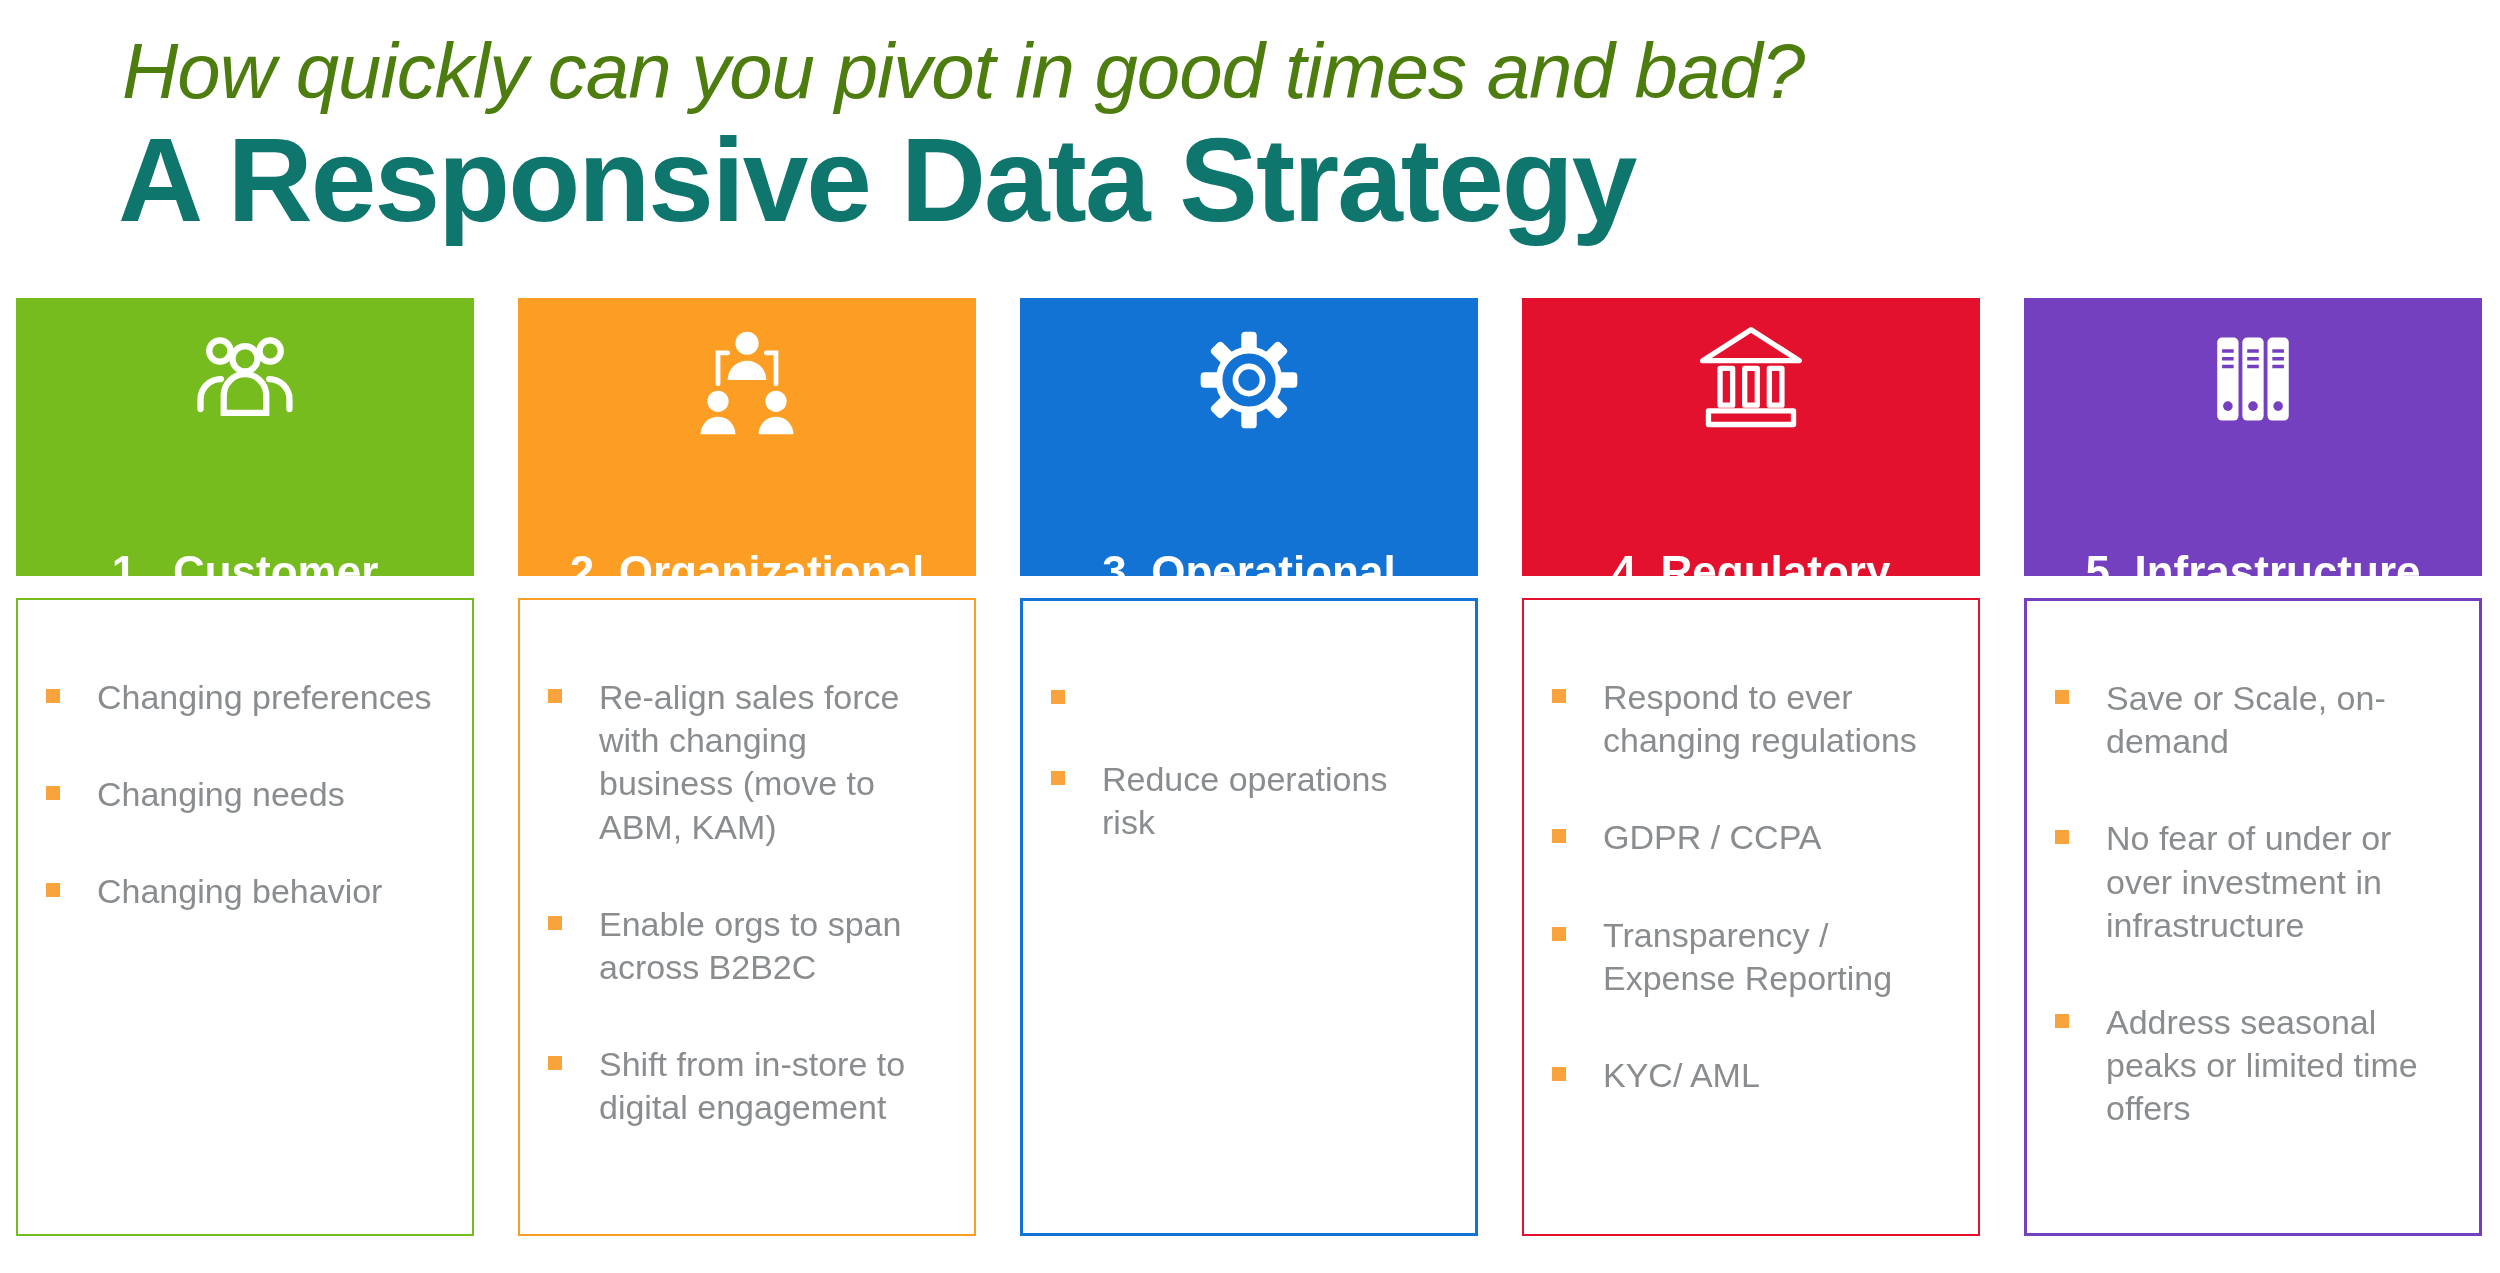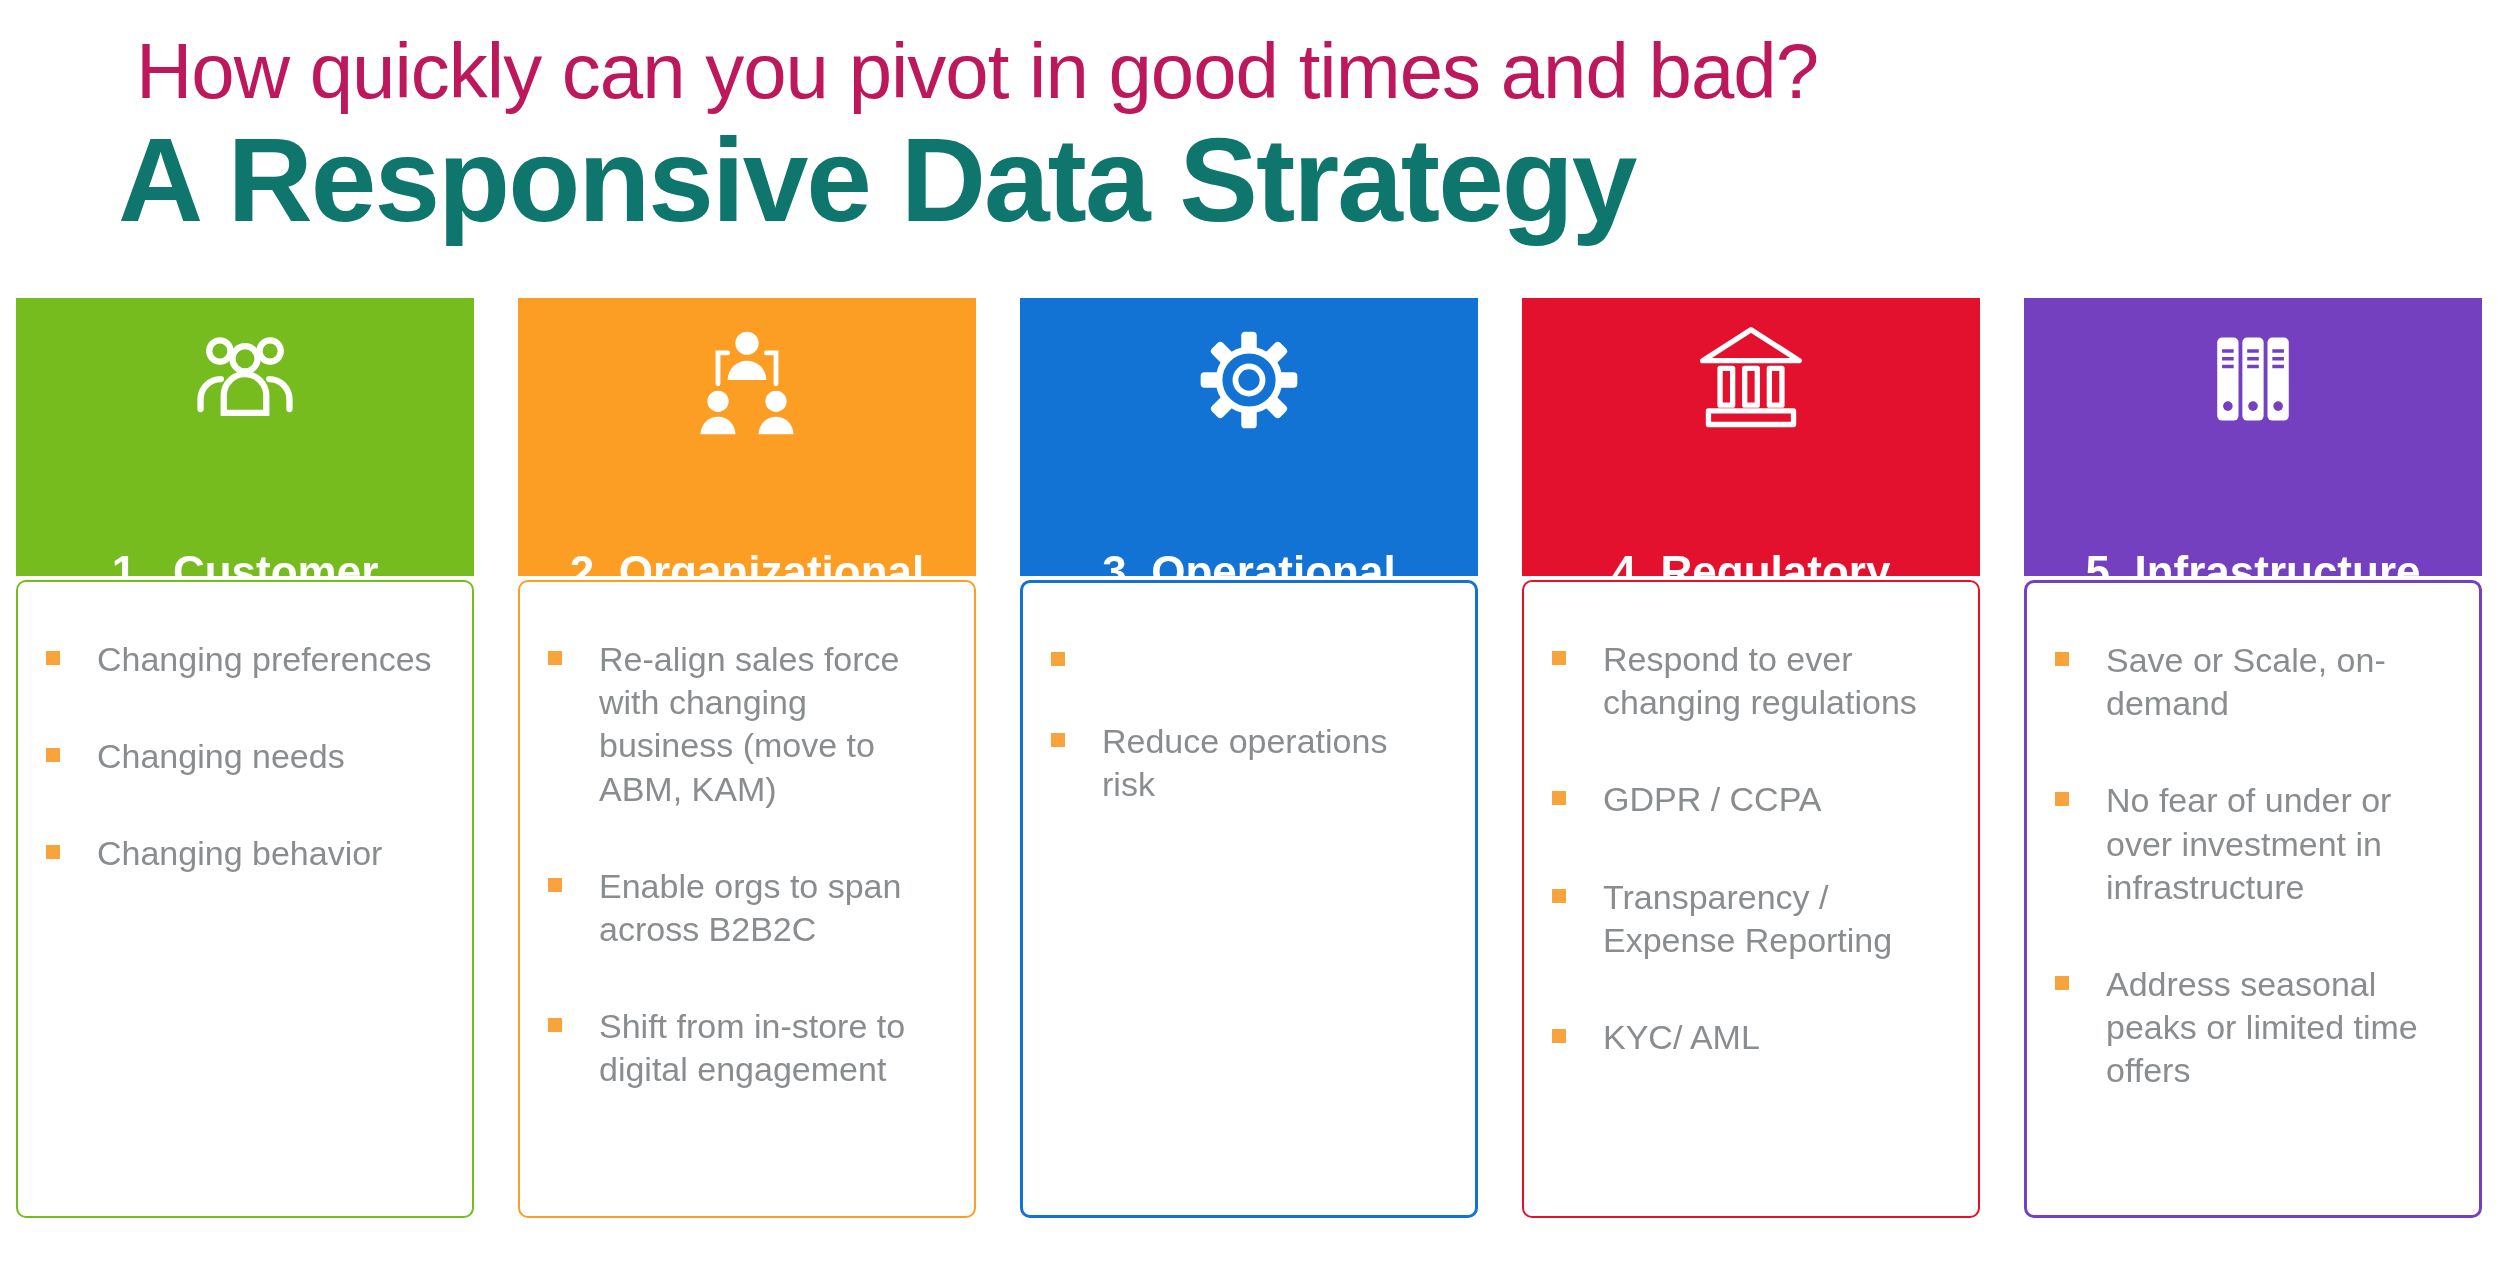--- a/index.html
+++ b/index.html
@@ -4,23 +4,23 @@
 <style>
   html,body{margin:0;padding:0;background:#fff;}
   .slide{
     position:relative;
     width:2500px;height:1273px;
     background:#ffffff;
     font-family:"Liberation Sans", sans-serif;
     overflow:hidden;
   }
   .title{
-    position:absolute;left:136px;top:26px;
+    position:absolute;left:122px;top:26px;
     font-size:78px;font-weight:400;letter-spacing:-1px;
-    color:#be185d;white-space:nowrap;
+    color:#4d7c0f;white-space:nowrap;font-style:italic;
   }
   .subtitle{
     position:absolute;left:118px;top:112px;
     font-size:118px;font-weight:700;letter-spacing:-2px;
     color:#0f766e;white-space:nowrap;
   }
   .columns{
     position:absolute;top:298px;left:16px;right:18px;
     display:grid;grid-template-columns:repeat(5,1fr);gap:44px;
   }
@@ -32,24 +32,23 @@
   .icon{
     margin-top:24px;height:122px;
     display:flex;align-items:center;justify-content:center;
   }
   .icon svg{height:116px;width:116px;display:block;}
   .col-title{
     margin-top:4px;color:#ffffff;font-weight:700;
     font-size:44px;line-height:1.18;text-align:center;white-space:pre;
   }
   .col-body{
-    margin-top:4px;height:638px;box-sizing:border-box;
+    margin-top:22px;height:638px;box-sizing:border-box;
     background:#ffffff;border-style:solid;border-color:var(--col);
-    padding:56px 38px 0 28px;
-    border-radius:10px;
+    padding:76px 38px 0 28px;
   }
   ul.bullets{list-style:none;margin:0;padding:0;}
   ul.bullets li{
     display:flex;align-items:flex-start;
     margin-bottom:54px;
     color:var(--body-text);font-size:34px;line-height:1.27;
   }
   .bullet-square{
     flex:0 0 14px;width:14px;height:14px;
     background:var(--bullet);margin-top:13px;margin-right:37px;

